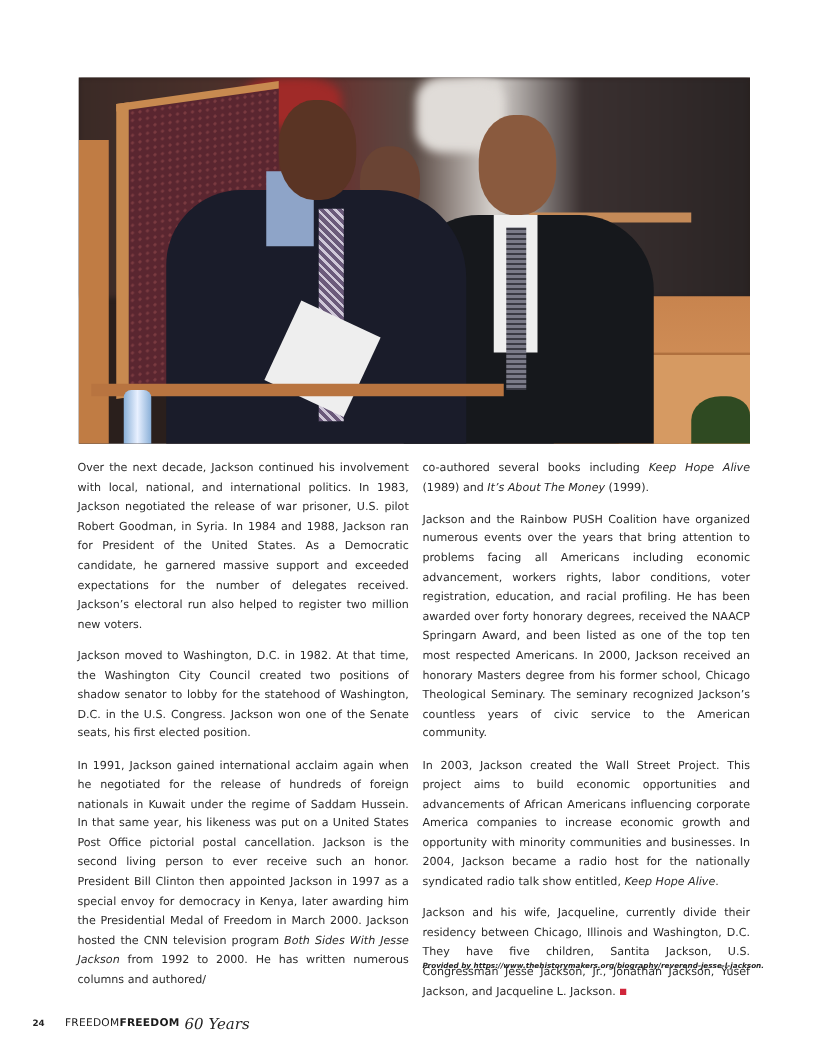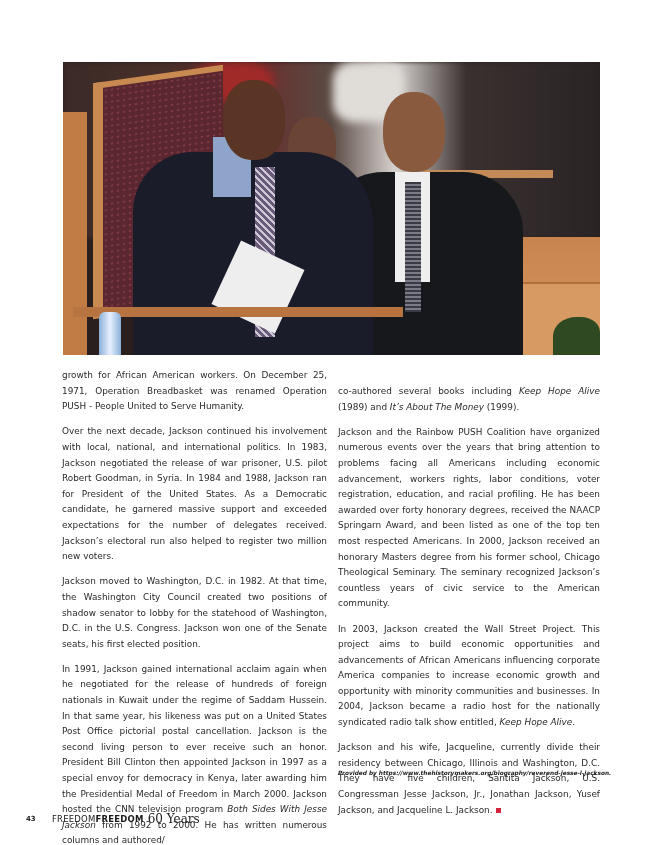--- a/index.html
+++ b/index.html
@@ -24,31 +24,31 @@
   .man2-shirt{left:332px;top:110px;width:35px;height:110px;background:#efefef;}
   .man2-tie{left:342px;top:120px;width:16px;height:130px;background:repeating-linear-gradient(0deg,#3a3a44 0 2px,#7a7a88 2px 4px);}
   .man2-head{left:320px;top:30px;width:62px;height:80px;background:#8a5a3e;border-radius:45%;}
   .man3-head{left:225px;top:55px;width:48px;height:60px;background:#6a4434;border-radius:45%;}
   .bottle{left:36px;top:250px;width:22px;height:43px;background:linear-gradient(90deg,#8ab0d8,#e8f0ff,#8ab0d8);border-radius:6px 6px 0 0;}
   .plant{left:490px;top:255px;width:47px;height:38px;background:#2f4a22;border-radius:50% 40% 0 0;}
 
   .col{position:absolute;top:368px;font-size:8.9px;line-height:15.6px;text-align:justify;}
   .col p{margin:0 0 9.6px 0;}
   .col-left{left:62px;width:265px;}
-  .col-right{left:338px;width:262px;margin-top:16px;}
+  .col-right{left:338px;width:262px;}
   em{font-style:italic;}
   .end-mark{display:inline-block;width:5px;height:5px;background:#d0253a;margin-left:3px;vertical-align:middle;}
   .credit{position:absolute;left:338px;top:770px;font-size:5.8px;font-style:italic;font-weight:bold;color:#222;}
 
   .footer{position:absolute;top:812px;left:26px;display:flex;align-items:center;}
   .page-num{font-size:7px;font-weight:bold;color:#222;width:26px;}
   .brand{font-size:8.5px;letter-spacing:0.2px;color:#1a1a1a;}
   .brand .light{font-weight:normal;margin-top:24px;}
   .brand .bold{font-weight:bold;}
-  .script{font-family:"DejaVu Serif",serif;font-size:12px;margin-left:4px;color:#222;}
+  .script{font-family:"DejaVu Serif",serif;font-style:italic;font-size:12px;margin-left:4px;color:#222;}
 </style>
 </head>
 <body>
 
 <div class="photo">
   <div class="bg-crowd"></div>
   <div class="red-blob"></div>
   <div class="white-blob"></div>
   <div class="wood-rail"></div>
   <div class="wood-right"></div>
@@ -64,32 +64,31 @@
   <div class="man1-shirt"></div>
   <div class="man1-tie"></div>
   <div class="man1-head"></div>
   <div class="paper"></div>
   <div class="chair-arm"></div>
   <div class="bottle"></div>
   <div class="plant"></div>
 </div>
 
 <div class="col col-left">
-  <p>growth for African American workers. On December 25, 1971, Operation Breadbasket was renamed Operation PUSH - People United to Serve Humanity.</p>
   <p>Over the next decade, Jackson continued his involvement with local, national, and international politics. In 1983, Jackson negotiated the release of war prisoner, U.S. pilot Robert Goodman, in Syria. In 1984 and 1988, Jackson ran for President of the United States. As a Democratic candidate, he garnered massive support and exceeded expectations for the number of delegates received. Jackson’s electoral run also helped to register two million new voters.</p>
   <p>Jackson moved to Washington, D.C. in 1982. At that time, the Washington City Council created two positions of shadow senator to lobby for the statehood of Washington, D.C. in the U.S. Congress. Jackson won one of the Senate seats, his first elected position.</p>
   <p><span>In 1991, Jackson gained international acclaim again when he negotiated for the release of hundreds of foreign nationals in Kuwait under the regime of Saddam Hussein. In that same year, his likeness was put on a United States Post Office pictorial postal cancellation. Jackson is the second living person to ever receive such an honor. President Bill Clinton then appointed Jackson in 1997 as a special envoy for democracy in Kenya, later awarding him the Presidential Medal of Freedom in March 2000. Jackson hosted the CNN television program </span><em>Both Sides With Jesse Jackson</em><span> from 1992 to 2000. He has written numerous columns and authored/</span></p>
 </div>
 
 <div class="col col-right">
   <p><span>co-authored several books including </span><em>Keep Hope Alive</em><span> (1989) and </span><em>It’s About The Money</em><span> (1999).</span></p>
   <p>Jackson and the Rainbow PUSH Coalition have organized numerous events over the years that bring attention to problems facing all Americans including economic advancement, workers rights, labor conditions, voter registration, education, and racial profiling. He has been awarded over forty honorary degrees, received the NAACP Springarn Award, and been listed as one of the top ten most respected Americans. In 2000, Jackson received an honorary Masters degree from his former school, Chicago Theological Seminary. The seminary recognized Jackson’s countless years of civic service to the American community.</p>
   <p><span>In 2003, Jackson created the Wall Street Project. This project aims to build economic opportunities and advancements of African Americans influencing corporate America companies to increase economic growth and opportunity with minority communities and businesses. In 2004, Jackson became a radio host for the nationally syndicated radio talk show entitled, </span><em>Keep Hope Alive</em><span>.</span></p>
   <p><span>Jackson and his wife, Jacqueline, currently divide their residency between Chicago, Illinois and Washington, D.C. They have five children, Santita Jackson, U.S. Congressman Jesse Jackson, Jr., Jonathan Jackson, Yusef Jackson, and Jacqueline L. Jackson.</span><span class="end-mark" style="background: rgb(208, 37, 58);"></span></p>
 </div>
 
 <div class="credit">Provided by https://www.thehistorymakers.org/biography/reverend-jesse-l-jackson.</div>
 
 <div class="footer">
-  <span class="page-num">43</span>
+  <span class="page-num">24</span>
   <span class="brand"><span class="light">FREEDOM</span><span class="bold">FREEDOM</span></span>
   <span class="script">60 Years</span>
 </div>
 
 </body></html>

